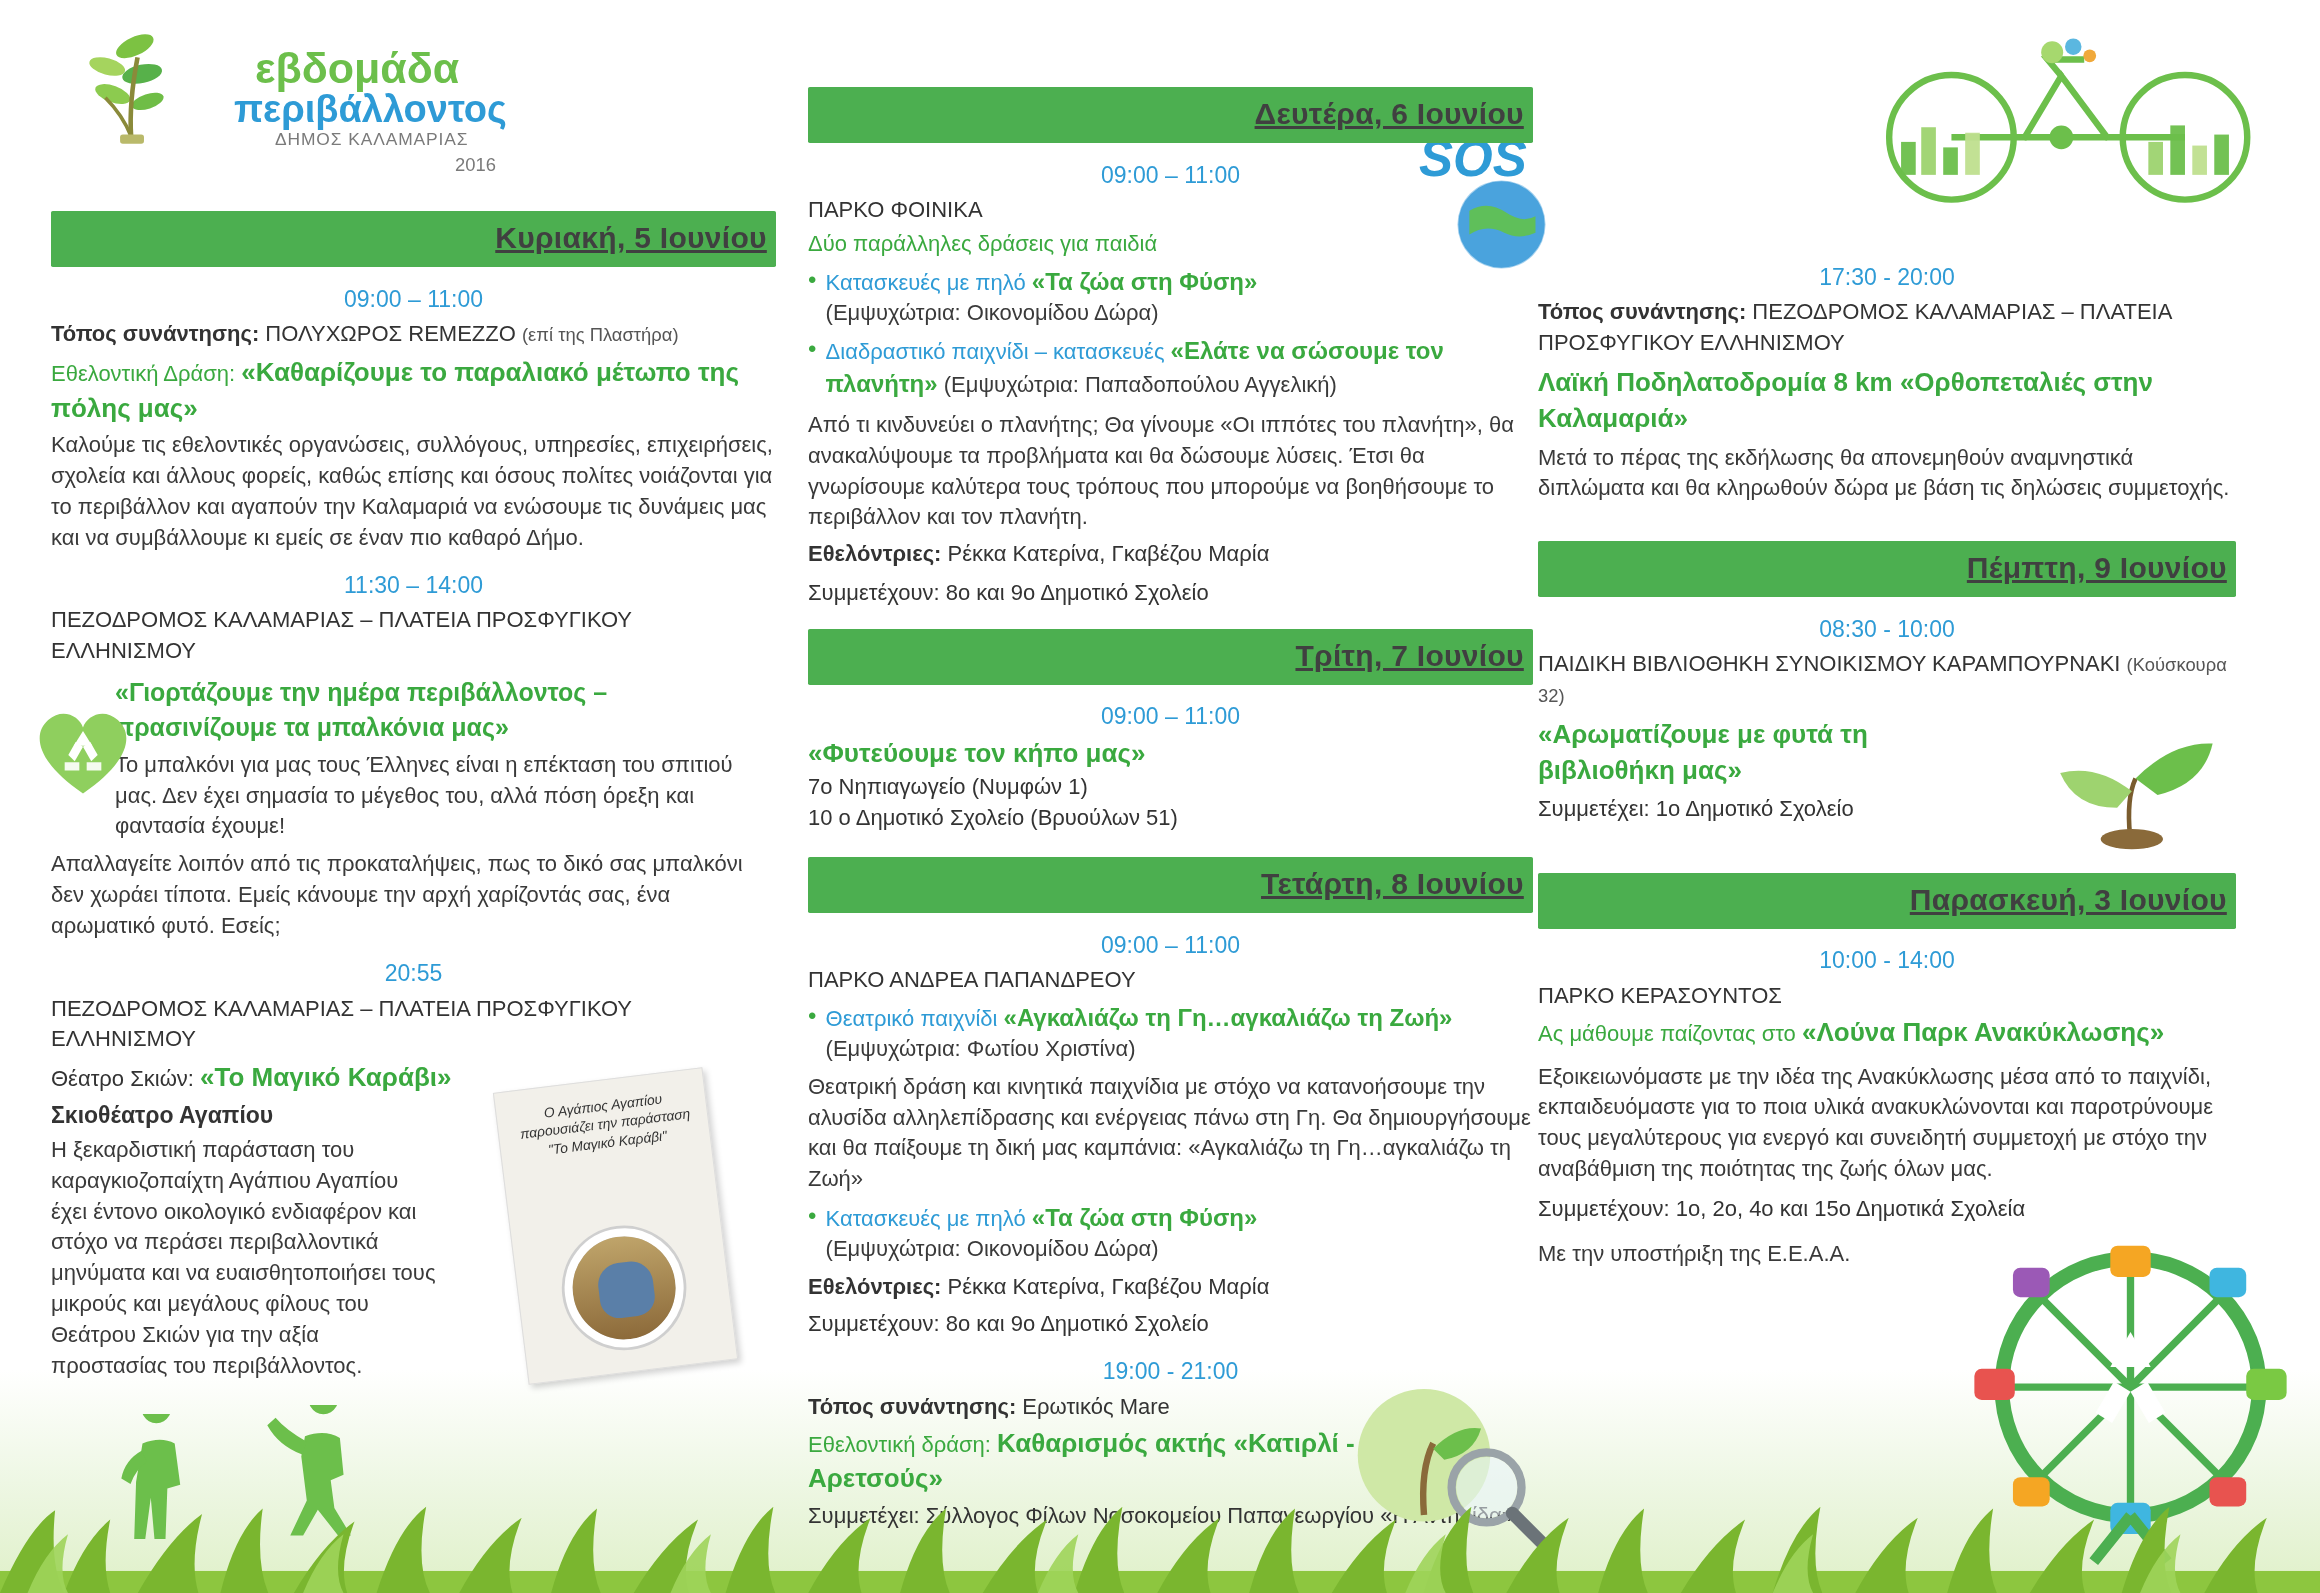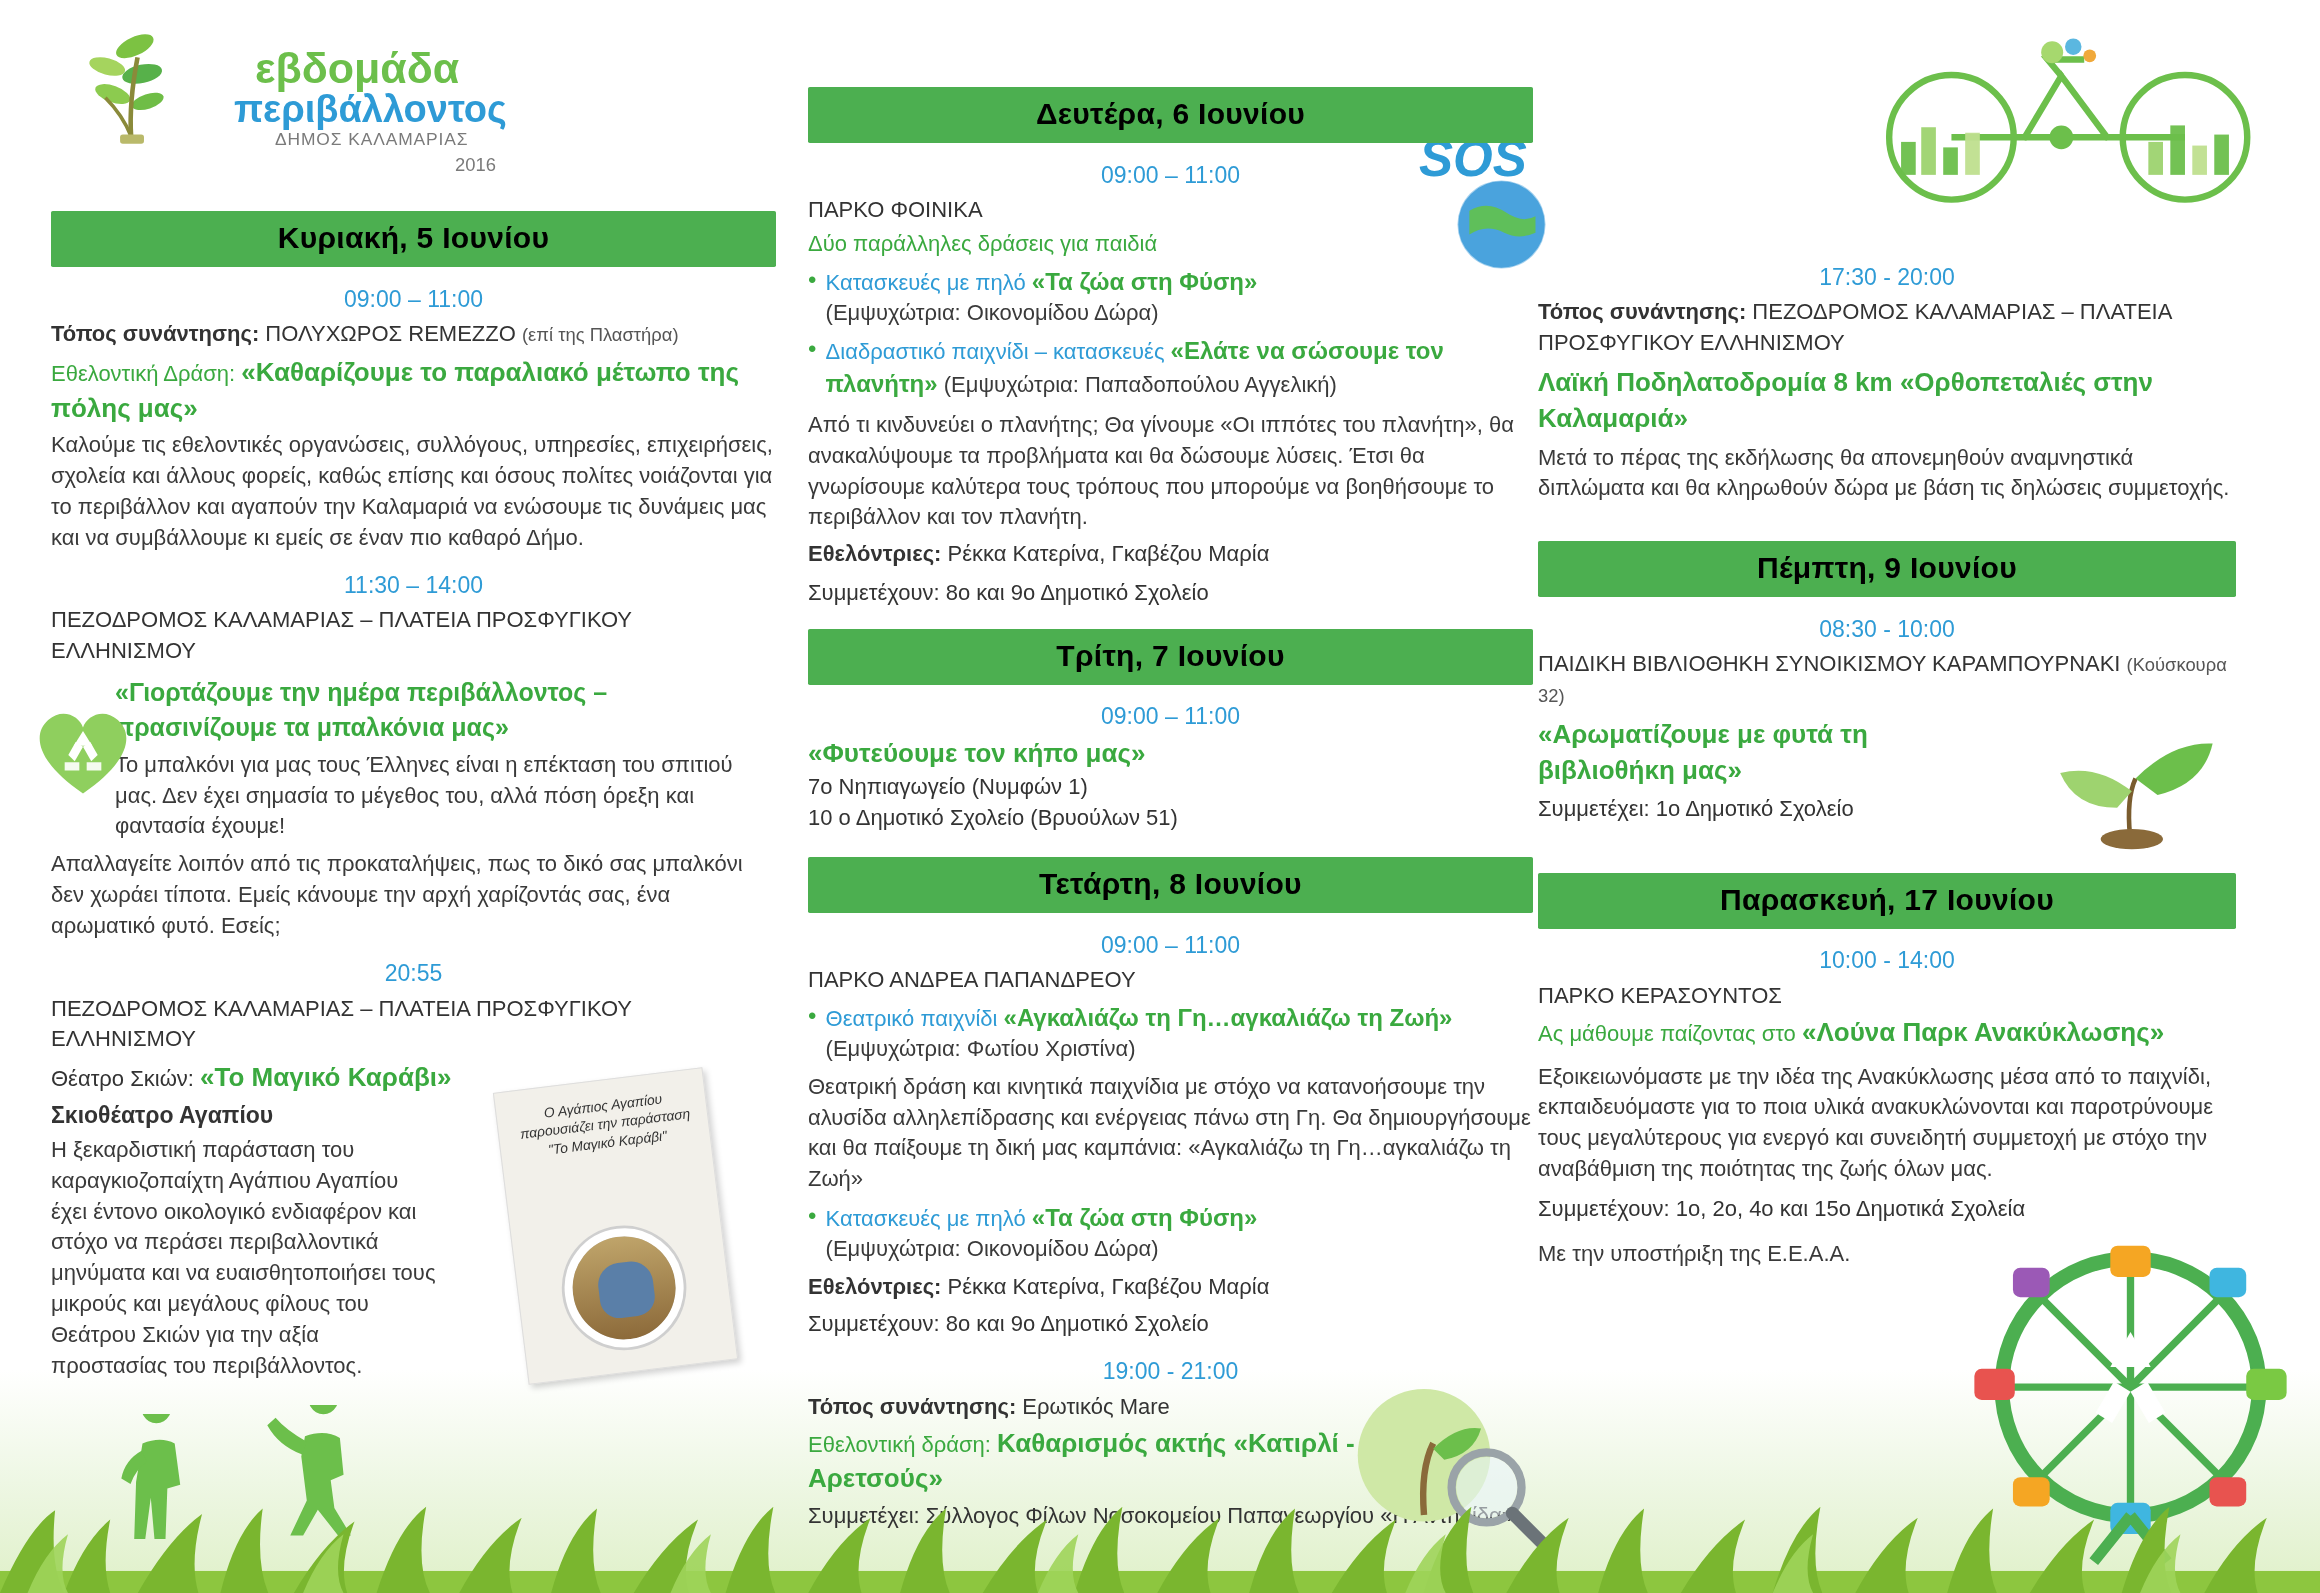--- a/index.html
+++ b/index.html
@@ -25,27 +25,28 @@
 
   
   .col { position:absolute; top:0; }
   .col1 { left:51px; width:725px; }
   .col2 { left:808px; width:725px; }
   .col3 { left:1538px; width:698px; }
 
   
   .daybar {
     background:#4CAF50;
-    color:#000000;
+    color:#404040;
     font-size:30px;
     font-weight:bold;
-    text-align:center;
+    text-align:right;
     padding:10px 9.2px 12px 9.2px;
     border-radius:1.8px;
     letter-spacing:0.3px;
+    text-decoration:underline;
   }
 
   
   .block { margin-top:16.5px; font-size:22px; color:#333; line-height:1.38; }
   .time { color:#2e9bd6; font-size:23px; margin-bottom:3.7px;text-align:center; }
   .meet { color:#333; }
   .small { font-size:18.4px; color:#555; }
   .greenttl-big { color:#3aa93f; font-weight:bold; font-size:26px; }
   .ttl-quote { color:#3aa93f; font-weight:bold; font-size:25px; }
   .body-txt { color:#3a3a3a; font-size:22px; line-height:1.4; }
@@ -320,21 +321,21 @@
       <div class="time">08:30  - 10:00</div>
       <div>
         <span>ΠΑΙΔΙΚΗ ΒΙΒΛΙΟΘΗΚΗ ΣΥΝΟΙΚΙΣΜΟΥ ΚΑΡΑΜΠΟΥΡΝΑΚΙ</span>
         <span class="small">(Κούσκουρα 32)</span>
       </div>
       <div class="greenttl-big" style="margin-top:7.3px;width:386px">«Αρωματίζουμε με φυτά τη βιβλιοθήκη μας»</div>
       <div style="margin-top:5.5px">Συμμετέχει: 1ο Δημοτικό Σχολείο</div>
     </div>
 
     <div style="height:48px"></div>
-    <div class="daybar">Παρασκευή, 17 Ιουνίου</div>
+    <div class="daybar">Παρασκευή, 3 Ιουνίου</div>
     <div class="block">
       <div class="time">10:00 - 14:00</div>
       <div>ΠΑΡΚΟ ΚΕΡΑΣΟΥΝΤΟΣ</div>
       <div style="margin-top:3.7px">
         <span style="color:#3aa93f">Ας μάθουμε παίζοντας στο</span>
         <span class="greenttl-big">«Λούνα Παρκ Ανακύκλωσης»</span>
       </div>
       <div class="body-txt" style="margin-top:11px">Εξοικειωνόμαστε με την ιδέα της Ανακύκλωσης μέσα από το παιχνίδι, εκπαιδευόμαστε για το ποια υλικά ανακυκλώνονται και παροτρύνουμε τους μεγαλύτερους για ενεργό και συνειδητή συμμετοχή με στόχο την αναβάθμιση της ποιότητας της ζωής όλων μας.</div>
       <div style="margin-top:9.2px">Συμμετέχουν: 1ο, 2ο, 4ο και 15ο Δημοτικά Σχολεία</div>
       <div class="support">Με την υποστήριξη της Ε.Ε.Α.Α.</div>

